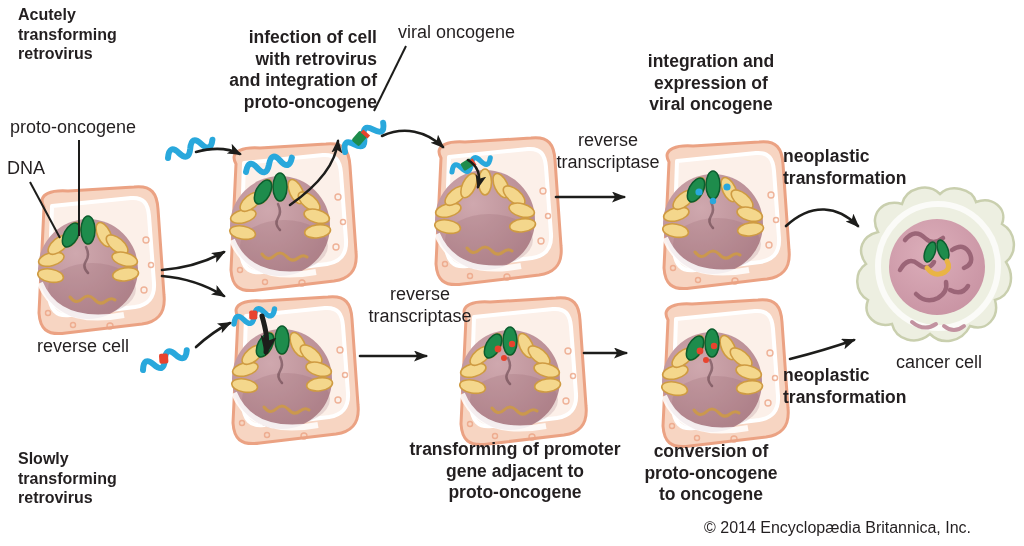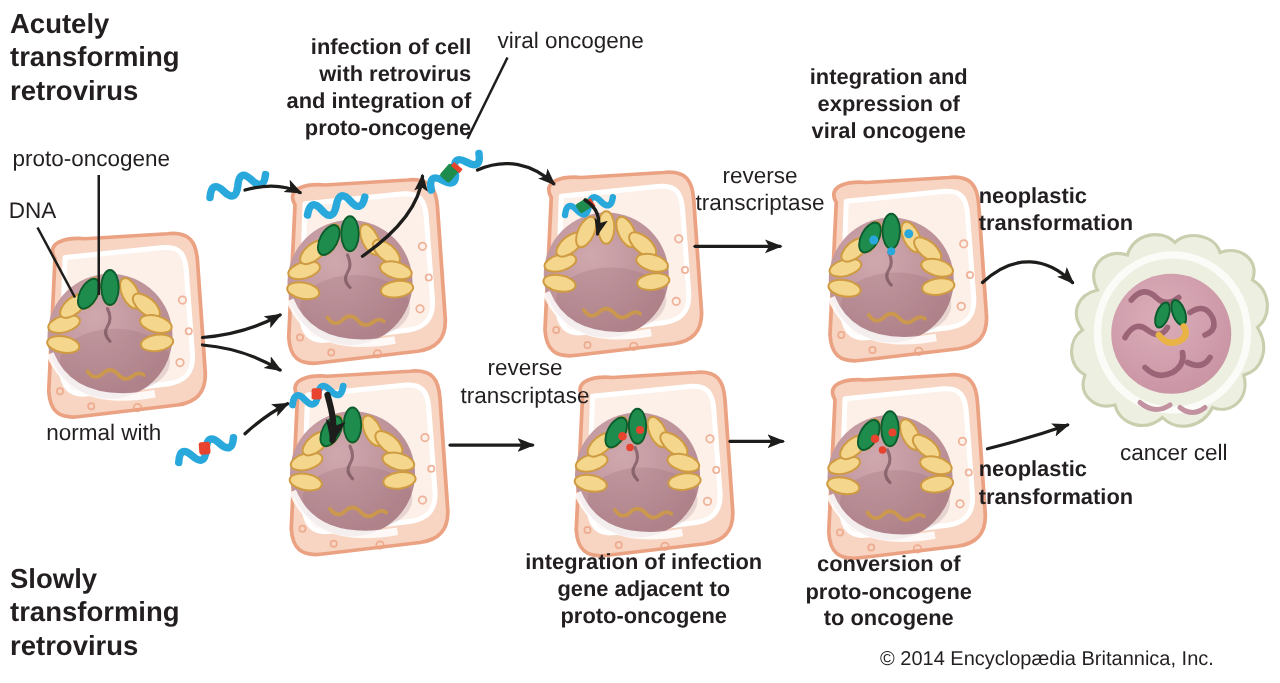--- a/index.html
+++ b/index.html
@@ -2,21 +2,21 @@
 <html style="--text: #231f20; --arrow-black: #1d1d1b; --viral-rna-blue: #29a8dc; --promoter-red: #e8432e; --oncogene-green: #1e8c4c; --oncogene-dark: #0c5c2e; --chromosome-yellow: #f4d78c; --chromosome-shade: #cf9b42; --cell-fill: #f7d5c2; --cell-stroke: #eba283; --cell-window: #fcf0e9; --nucleus-light: #cfa8ae; --nucleus-dark: #b4878f; --cancer-fill: #edefe1; --cancer-stroke: #c9cfae; --cancer-nucleus-light: #dcaeba; --cancer-nucleus-dark: #c791a1; --cancer-chromosome: #9b6577;"><head>
 <meta charset="utf-8">
 <style>
   html,body{margin:0;padding:0;background:#ffffff;}
   #stage{position:relative;width:1024px;height:546px;background:#ffffff;overflow:hidden;
          font-family:"Liberation Sans",sans-serif;}
   svg{position:absolute;left:0;top:0;}
   .lbl{position:absolute;color:var(--text);line-height:1.24;white-space:pre-line;}
   .bold{font-weight:700;}
   .ctr{text-align:center;}
-  .h{font-size:22px;font-weight:700;line-height:1.23;}
+  .h{font-size:16px;font-weight:700;line-height:1.23;margin-left:10px;}
   .s{font-size:17.5px;}    
   .r{font-size:18px;font-weight:400;} 
   .cp{font-size:16px;font-weight:400;text-align:left;}
   
   .cellbody{fill:var(--cell-fill);stroke:var(--cell-stroke);stroke-width:3;stroke-linejoin:round;}
   .cellwin{fill:var(--cell-window);stroke:#ffffff;stroke-width:4;stroke-linejoin:round;}
   .bub{fill:none;stroke:var(--cell-stroke);stroke-width:1.4;opacity:.8;}
   .coil{fill:var(--chromosome-yellow);stroke:var(--chromosome-shade);stroke-width:1.6;}
   .chromatin{fill:none;stroke:var(--chromosome-shade);stroke-width:3;stroke-linecap:round;opacity:.85;}
   .gene{fill:var(--oncogene-green);stroke:var(--oncogene-dark);stroke-width:1.5;}
@@ -201,39 +201,39 @@
   <path class="ptr" d="M79,140 L79,236"></path>
   <path class="ptr" d="M30,182 L60,238"></path>
   <path class="ptr" d="M406,46 L374,111"></path>
 </svg>
 
 <div class="lbl h" style="left:8px;top:5px;width:180px;">Acutely
 transforming
 retrovirus</div>
 <div class="lbl r" style="left:10px;top:116px;">proto-oncogene</div>
 <div class="lbl r" style="left:7px;top:157px;">DNA</div>
-<div class="lbl r" style="left:37px;top:335px;">normal with</div>
+<div class="lbl r" style="left:37px;top:335px;">reverse cell</div>
 
 <div class="lbl s bold ctr" style="left:197px;top:27px;width:180px;text-align:right;">infection of cell
 with retrovirus
 and integration of
 proto-oncogene</div>
 <div class="lbl r" style="left:398px;top:21px;">viral oncogene</div>
 <div class="lbl r ctr" style="left:543px;top:129px;width:130px;">reverse
 transcriptase</div>
 <div class="lbl s bold ctr" style="left:626px;top:51px;width:170px;">integration and
 expression of
 viral oncogene</div>
 <div class="lbl s bold" style="left:783px;top:146px;">neoplastic
 transformation</div>
 <div class="lbl r" style="left:896px;top:351px;">cancer cell</div>
 
 <div class="lbl r ctr" style="left:355px;top:283px;width:130px;">reverse
 transcriptase</div>
-<div class="lbl s bold ctr" style="left:400px;top:439px;width:230px;">integration of infection
+<div class="lbl s bold ctr" style="left:400px;top:439px;width:230px;">transforming of promoter
 gene adjacent to
 proto-oncogene</div>
 <div class="lbl s bold ctr" style="left:626px;top:441px;width:170px;">conversion of
 proto-oncogene
 to oncogene</div>
 <div class="lbl s bold" style="left:783px;top:365px;">neoplastic
 transformation</div>
 <div class="lbl h" style="left:8px;top:449px;width:180px;">Slowly
 transforming
 retrovirus</div>

